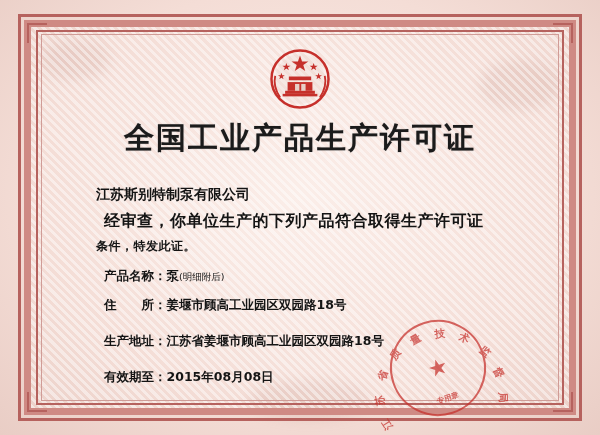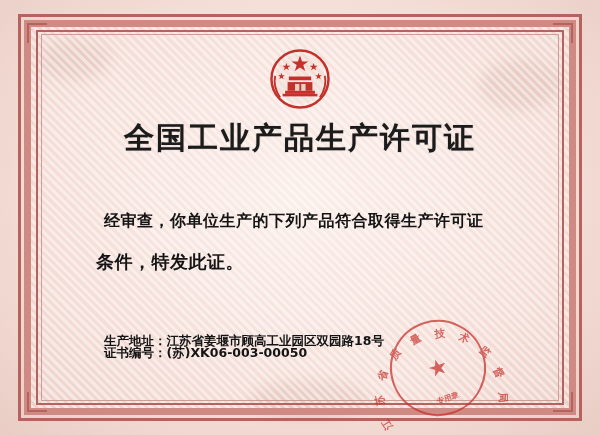--- a/index.html
+++ b/index.html
@@ -133,25 +133,24 @@
     font-size: 16px;
     font-weight: bold;
     color: #141414;
     letter-spacing: 0.5px;
     text-align: center;
   }
   .body-line2 {
     position: absolute;
     left: 96px;
     top: 238px;
-    font-size: 18px;
+    font-size: 12px;
     font-weight: bold;
     color: #141414;
     letter-spacing: 0.5px;
-    margin-top: 12px;
   }
 
   .field {
     position: absolute;
     font-size: 12.5px;
     color: #141414;
     white-space: nowrap;
   }
   .field .label {
     font-weight: bold;
@@ -286,34 +285,41 @@
       <rect x="52" y="58" width="7" height="11" fill="#e8cfc8"></rect>
       <rect x="22" y="74" width="56" height="4" fill="#c6302b"></rect>
 
       <path d="M10 45 Q6 62 18 80" stroke="#c6302b" stroke-width="3" fill="none"></path>
       <path d="M90 45 Q94 62 82 80" stroke="#c6302b" stroke-width="3" fill="none"></path>
     </svg>
   </div>
 
   <div class="title">全国工业产品生产许可证</div>
 
+  <div class="company">江苏斯别特制泵有限公司</div>
 
   <div class="body-line1">经审查，你单位生产的下列产品符合取得生产许可证</div>
   <div class="body-line2">条件，特发此证。</div>
 
-
+  <div class="field f-product">
+    <span class="label">产品名称：</span><span class="value">泵</span><span class="note">(明细附后)</span>
+  </div>
+
+  <div class="field f-address">
+    <span class="label">住　　所：</span><span class="value">姜堰市顾高工业园区双园路18号</span>
+  </div>
 
   <div class="field f-prodaddr">
     <span class="label">生产地址：</span><span class="value">江苏省姜堰市顾高工业园区双园路18号</span>
   </div>
 
-  <div class="field f-certno">
-    <span class="label">证书编号：</span><span class="value">(苏)XK06-003-00050</span>
-  </div>
-
+
+  <div class="field f-valid">
+    <span class="label">有效期至：</span><span class="value">2015年08月08日</span>
+  </div>
 
 
 
   <div class="seal">
     <div class="seal-text" id="seal-ring">
         <span style="transform: translate(-50%, -50%) rotate(-105deg) translateY(-34px) rotate(0deg);">江</span>
         <span style="transform: translate(-50%, -50%) rotate(-81.6667deg) translateY(-34px) rotate(0deg);">苏</span>
         <span style="transform: translate(-50%, -50%) rotate(-58.3333deg) translateY(-34px) rotate(0deg);">省</span>
         <span style="transform: translate(-50%, -50%) rotate(-35deg) translateY(-34px) rotate(0deg);">质</span>
         <span style="transform: translate(-50%, -50%) rotate(-11.6667deg) translateY(-34px) rotate(0deg);">量</span>

